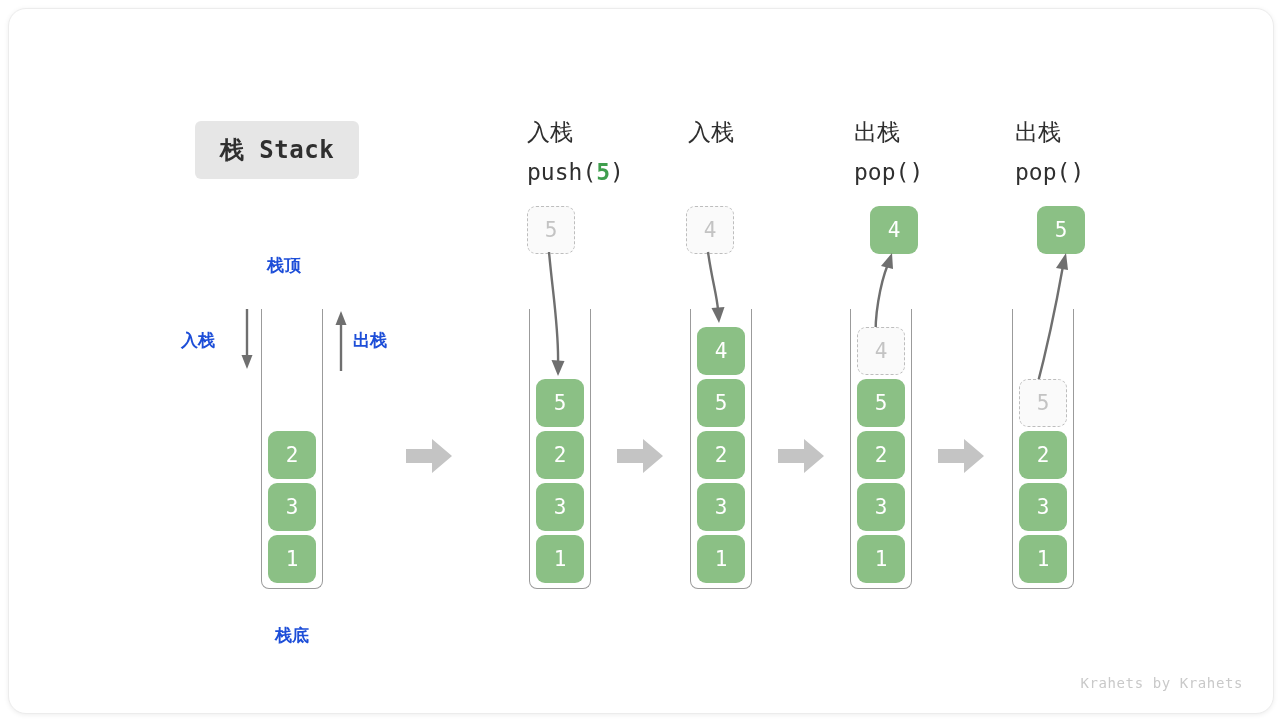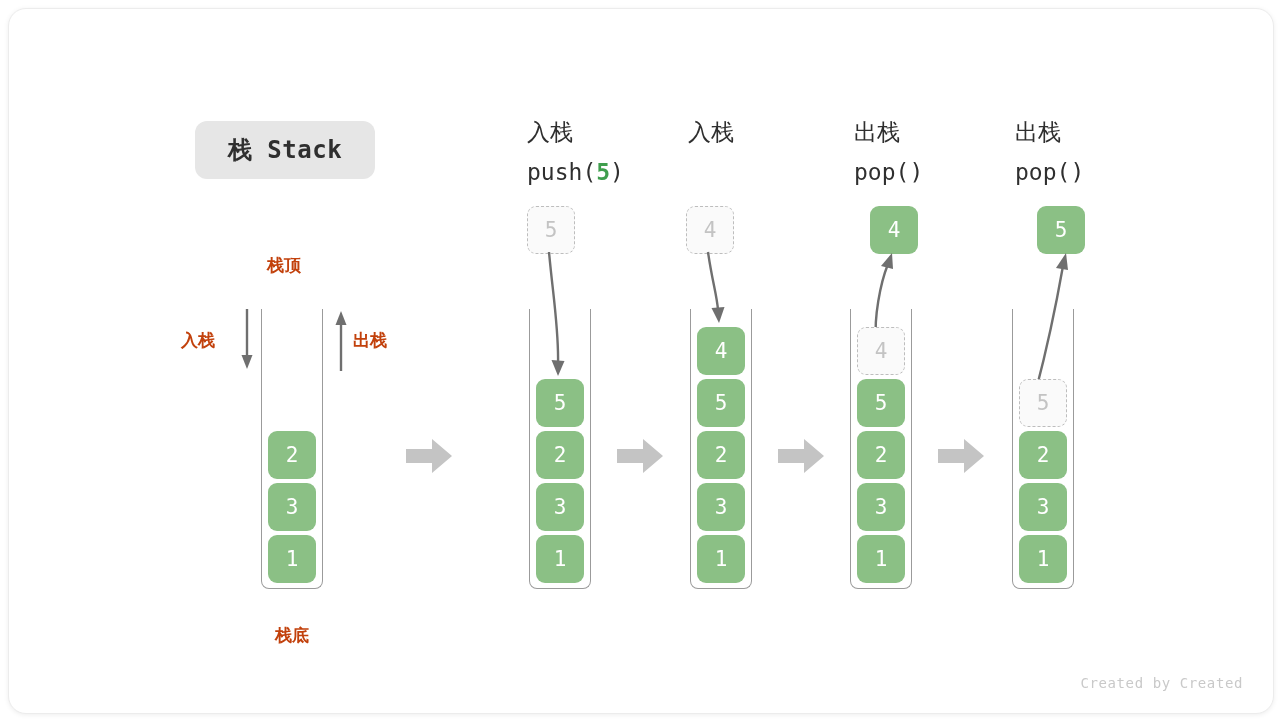--- a/index.html
+++ b/index.html
@@ -23,23 +23,23 @@
     border-radius: 18px;
     border: 1px solid #ececec;
     box-shadow: 0 1px 5px rgba(0,0,0,0.07);
     overflow: hidden;
   }
   .abs { position: absolute; }
 
   
   #title-chip {
     left: 186px; top: 112px;
-    width: 180px; height: 58px;
+    width: 164px; height: 58px;
     background: #e6e6e6;
-    border-radius: 12px;
+    border-radius: 6px;
     display: flex; align-items: center; justify-content: center;
   }
   #title-chip .t {
     font-family: "DejaVu Sans Mono", "Liberation Mono", monospace;
     font-size: 24px;
     font-weight: bold;
     color: #2f2f2f;
     letter-spacing: 0.5px;
   }
 
@@ -59,21 +59,21 @@
     display: block;
     font-size: 23px;
     font-family: "DejaVu Sans Mono", "Liberation Mono", monospace;
   }
   .stage-caption .code .arg { color: #3f9e4d; font-weight: bold; }
 
   
   .cnlabel {
     font-size: 17px;
     font-weight: bold;
-    color: #c2410c;
+    color: #1d4ed8;
     white-space: nowrap;
   }
   .stack-u {
     width: 62px;
     border-left: 1.6px solid #9b9b9b;
     border-right: 1.6px solid #9b9b9b;
     border-bottom: 1.6px solid #9b9b9b;
     border-top: none;
     border-bottom-left-radius: 8px;
     border-bottom-right-radius: 8px;
@@ -268,15 +268,15 @@
   <div class="abs" style="left:1003px; top:300px;">
     <div class="stack-u" style="height:280px;"></div>
     <div class="stack-items">
       <div class="cell">1</div>
       <div class="cell">3</div>
       <div class="cell">2</div>
       <div class="cell ghost">5</div>
     </div>
   </div>
 
-  <div class="abs" id="footer">Created by Created</div>
+  <div class="abs" id="footer">Krahets by Krahets</div>
 
 </div>
 
 </body></html>

